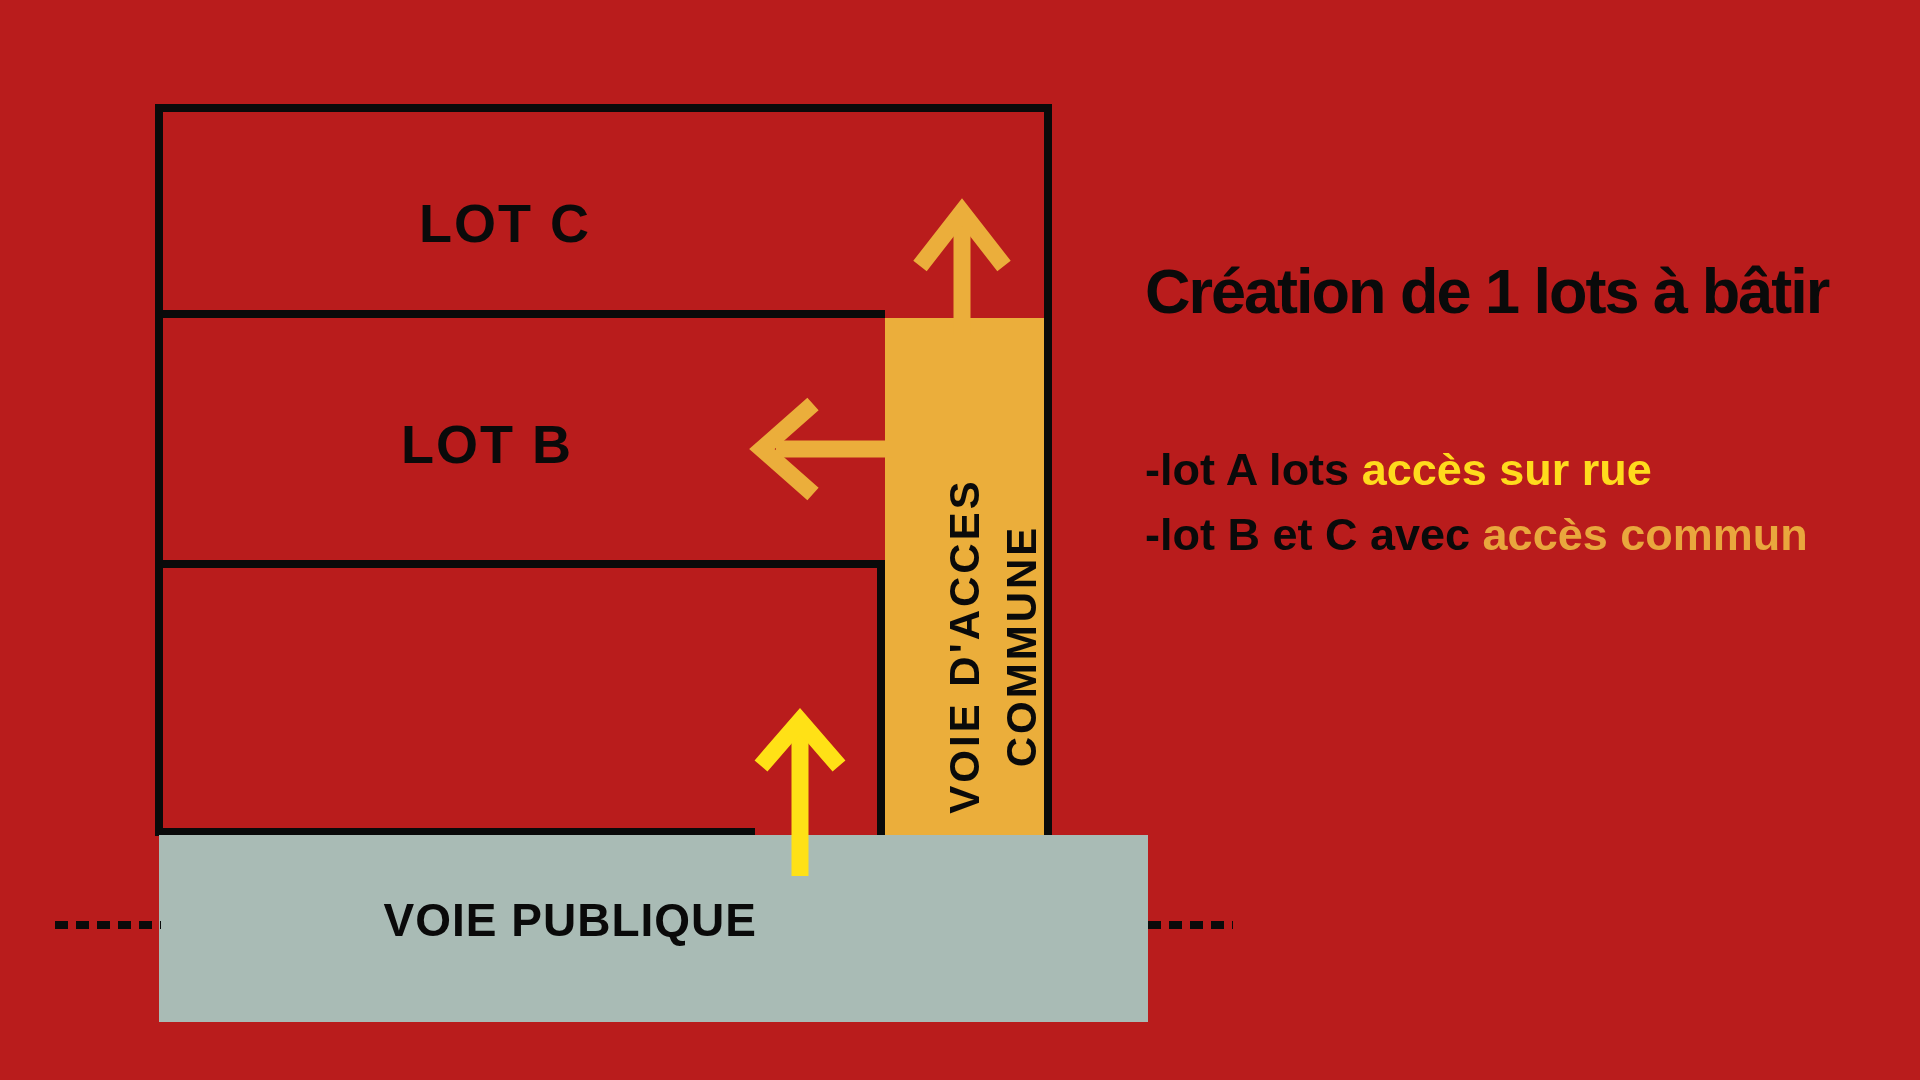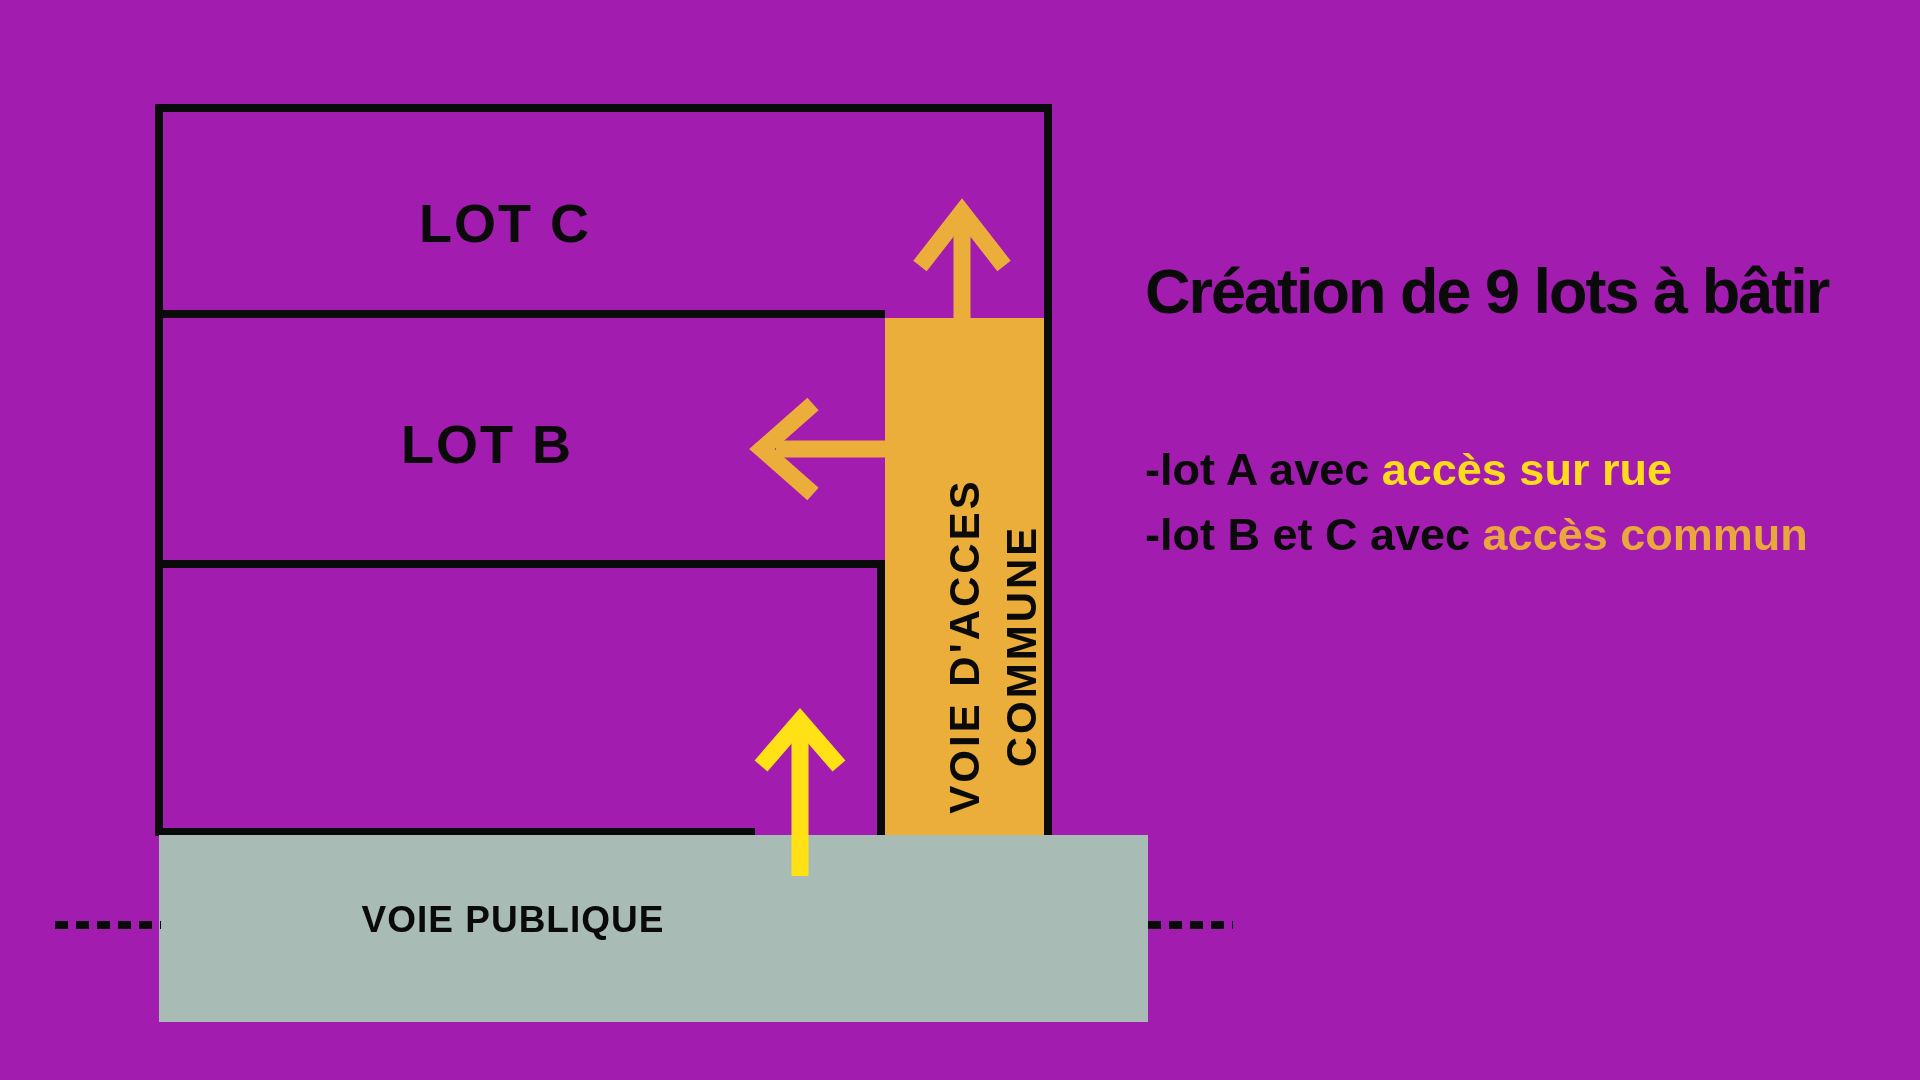--- a/index.html
+++ b/index.html
@@ -1,20 +1,20 @@
 <!DOCTYPE html>
 <html style="--line-black: #0a0a0a; --common-access-orange: #EBAE3B; --street-access-yellow: #FFE116; --note-yellow: #FFDB1D; --note-orange: #E9A73D; --public-road-gray: #A9BBB5;"><head>
 <meta charset="utf-8">
 <style>
   html, body { margin: 0; padding: 0; background: #ffffff; }
   .canvas {
     position: relative;
     width: 1920px;
     height: 1080px;
-    background: #a21caf;
+    background: #b91c1c;
     overflow: hidden;
     font-family: "Liberation Sans", "DejaVu Sans", sans-serif;
   }
   .bar { position: absolute; background: var(--line-black, #0a0a0a); }
 
   .lot-label {
     position: absolute;
     width: 260px;
     height: 56px;
     line-height: 56px;
@@ -32,25 +32,25 @@
     background: var(--common-access-orange, #EBAE3B);
   }
   .strip-gray {
     position: absolute;
     left: 159px; top: 835px;
     width: 989px; height: 187px;
     background: var(--public-road-gray, #A9BBB5);
   }
   .public-road-label {
     position: absolute;
-    left: 288px; top: 892px;
+    left: 307px; top: 892px;
     width: 450px; height: 56px;
     line-height: 56px;
-    text-align: center;
-    font-size: 37px;
+    text-align: right;
+    font-size: 46px;
     font-weight: bold;
     letter-spacing: 1px;
     color: var(--line-black, #0a0a0a);
   }
 
   .vlabel-box {
     position: absolute;
     left: 893px; top: 546px;
     width: 200px; height: 200px;
     display: flex; align-items: center; justify-content: center;
@@ -141,23 +141,23 @@
   <svg class="arrow-svg" style="left:745px; top:395px; width:150px; height:110px;" viewBox="745 395 150 110">
     <line class="arrow-stroke-orange" x1="893" y1="449" x2="776" y2="449" stroke-width="17" fill="none"></line>
     <polyline class="arrow-stroke-orange" points="813,404 762,449 813,494" stroke-width="17" fill="none" stroke-linejoin="miter"></polyline>
   </svg>
 
   <svg class="arrow-svg" style="left:748px; top:708px; width:104px; height:172px;" viewBox="748 708 104 172">
     <line class="arrow-stroke-yellow" x1="800" y1="876" x2="800" y2="734" stroke-width="17" fill="none"></line>
     <polyline class="arrow-stroke-yellow" points="761,766 800,721 839,766" stroke-width="17" fill="none" stroke-linejoin="miter"></polyline>
   </svg>
 
-  <div class="title">Création de 9 lots à bâtir</div>
+  <div class="title">Création de 1 lots à bâtir</div>
 
   <div class="note note-1">
-    <span>-lot A avec </span><span class="hl-yellow">accès sur rue</span>
+    <span>-lot A lots </span><span class="hl-yellow">accès sur rue</span>
   </div>
 
   <div class="note note-2">
     <span>-lot B et C avec </span><span class="hl-orange">accès commun</span>
   </div>
 
 </div>
 
 </body></html>

